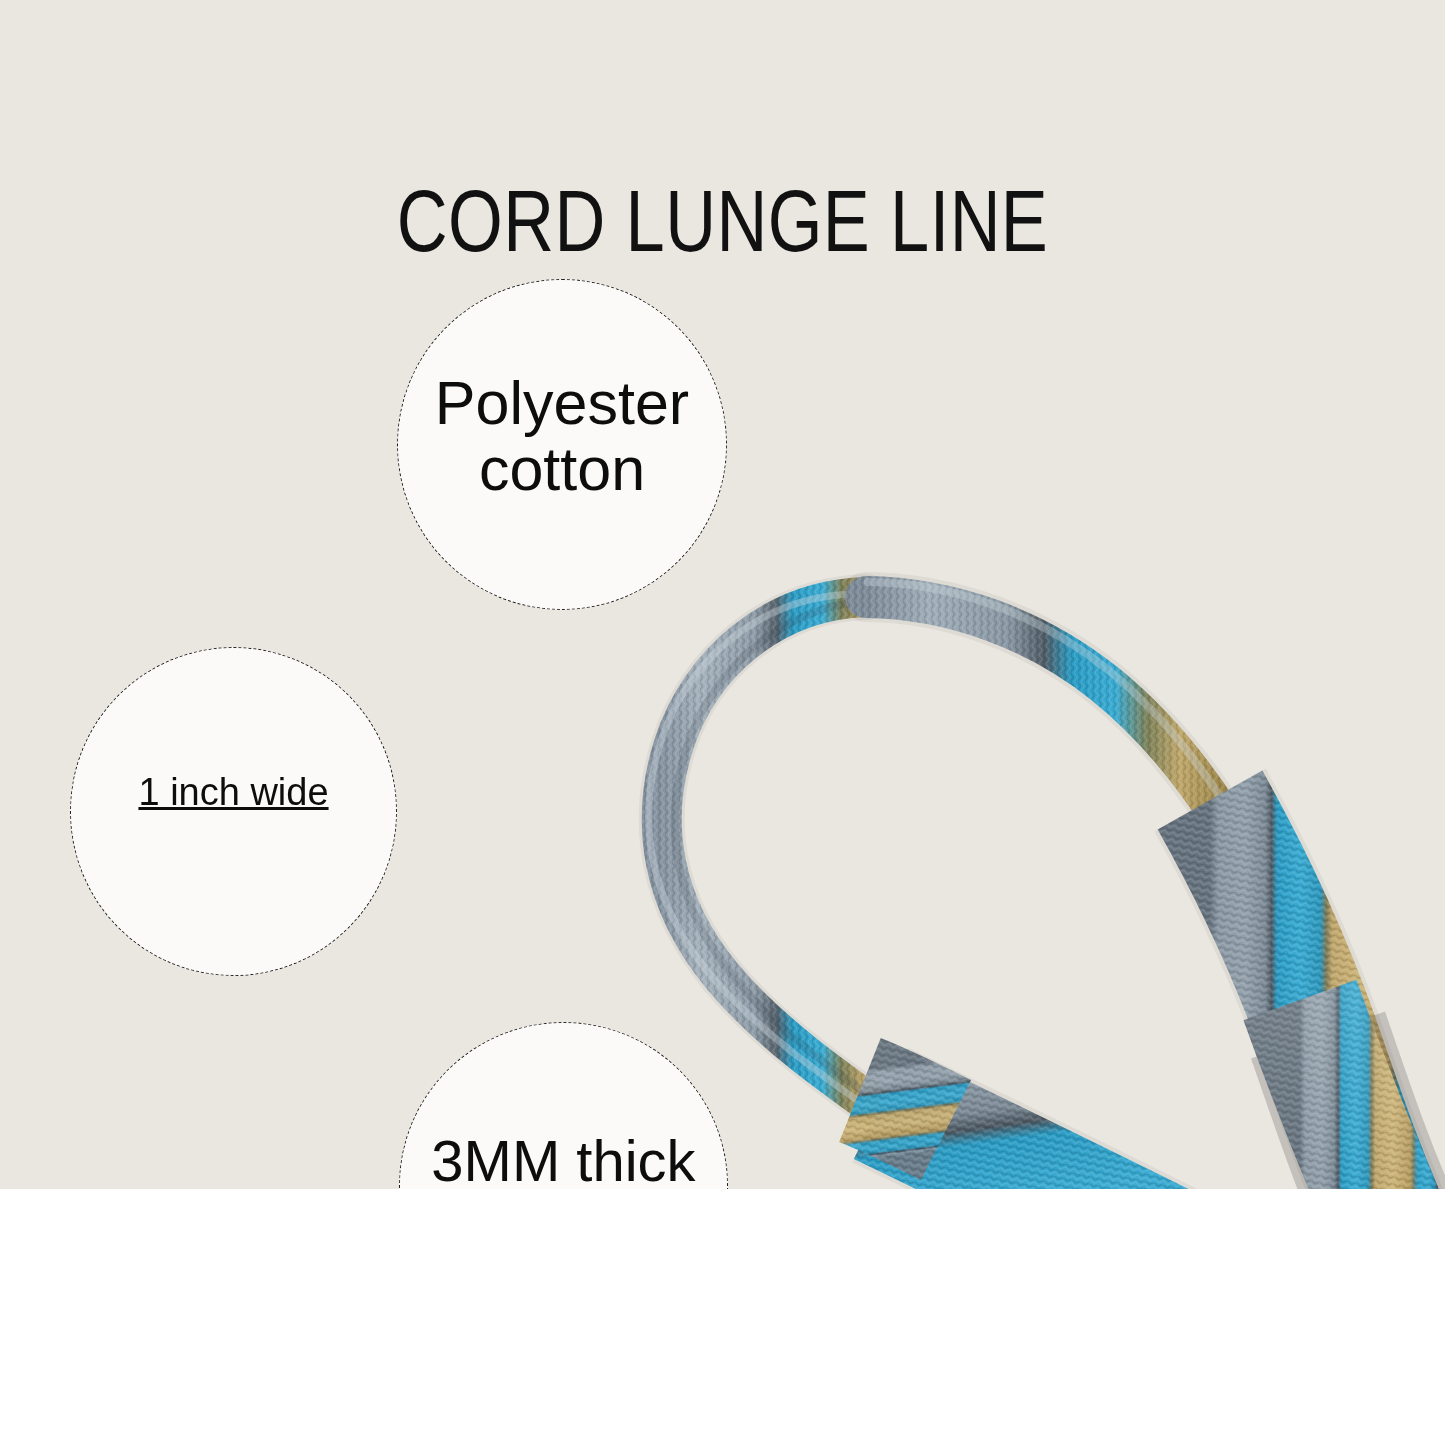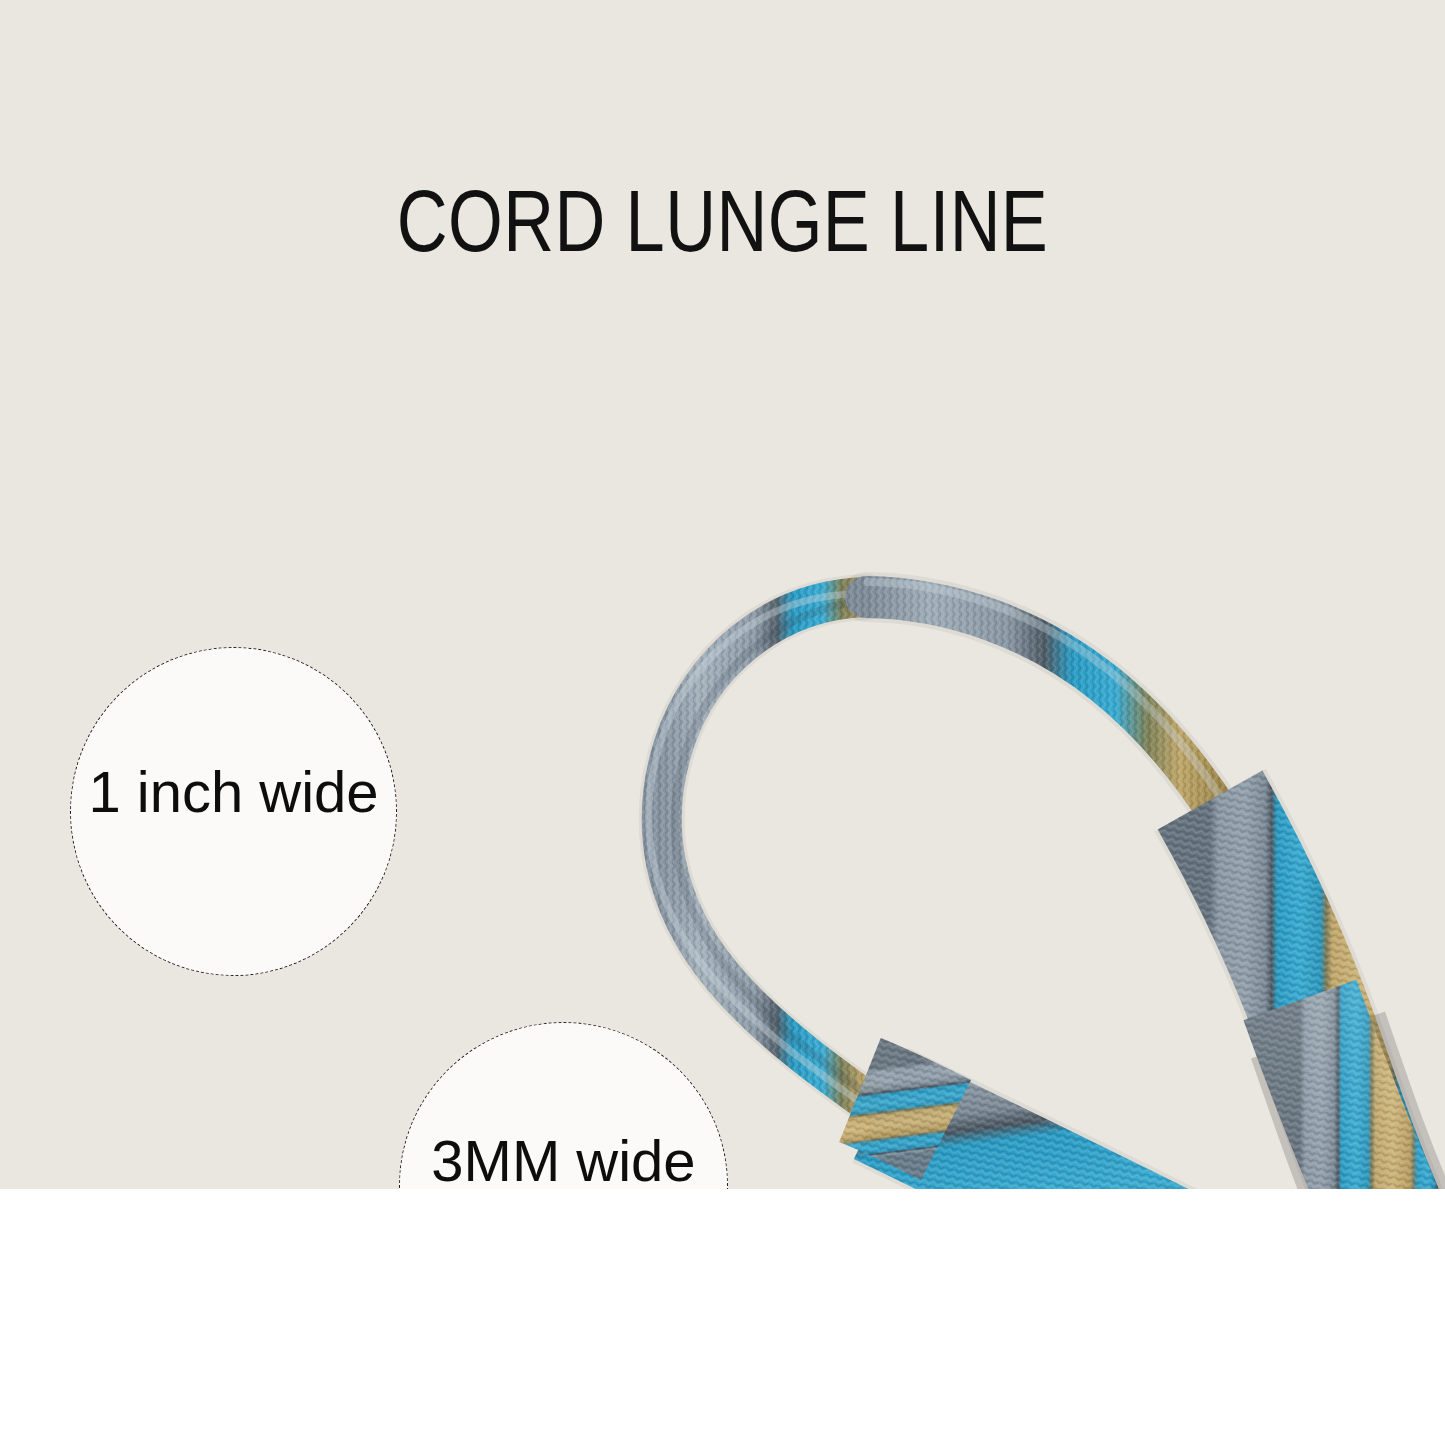--- a/index.html
+++ b/index.html
@@ -71,22 +71,23 @@
     font-size: 61px;
     transform: translateY(-8px);
   }
   #badge-width {
     left: 70px;
     top: 647px;
     width: 327px;
     height: 329px;
   }
   #badge-width .badge-label {
-    font-size: 58px;
+    font-size: 38px;
     transform: translateY(-19px);
+    text-decoration: underline;
   }
   #badge-thickness {
     left: 399px;
     top: 1022px;
     width: 329px;
     height: 327px;
   }
   #badge-thickness .badge-label {
     font-size: 58px;
     transform: translateY(-24px);
@@ -281,22 +282,26 @@
                C 1325 1070, 1352 1140, 1386 1218
                C 1408 1268, 1430 1325, 1445 1368" fill="none" stroke="url(#weave)" stroke-width="120" stroke-linecap="butt" opacity="0.9"></path>
       <path d="M 1300 1000
                C 1325 1070, 1352 1140, 1386 1218
                C 1408 1268, 1430 1325, 1445 1368" fill="none" stroke="url(#faceShade)" stroke-width="120" stroke-linecap="butt"></path>
     </g>
   </svg>
 
   <h1 id="title">CORD LUNGE LINE</h1>
 
+  <div class="badge" id="badge-material">
+    <span class="badge-label">Polyester
+cotton</span>
+  </div>
 
   <div class="badge" id="badge-width">
     <span class="badge-label">1 inch wide</span>
   </div>
 
   <div class="badge" id="badge-thickness">
-    <span class="badge-label">3MM wide</span>
+    <span class="badge-label">3MM thick</span>
   </div>
 
 </div>
 
 </body></html>

